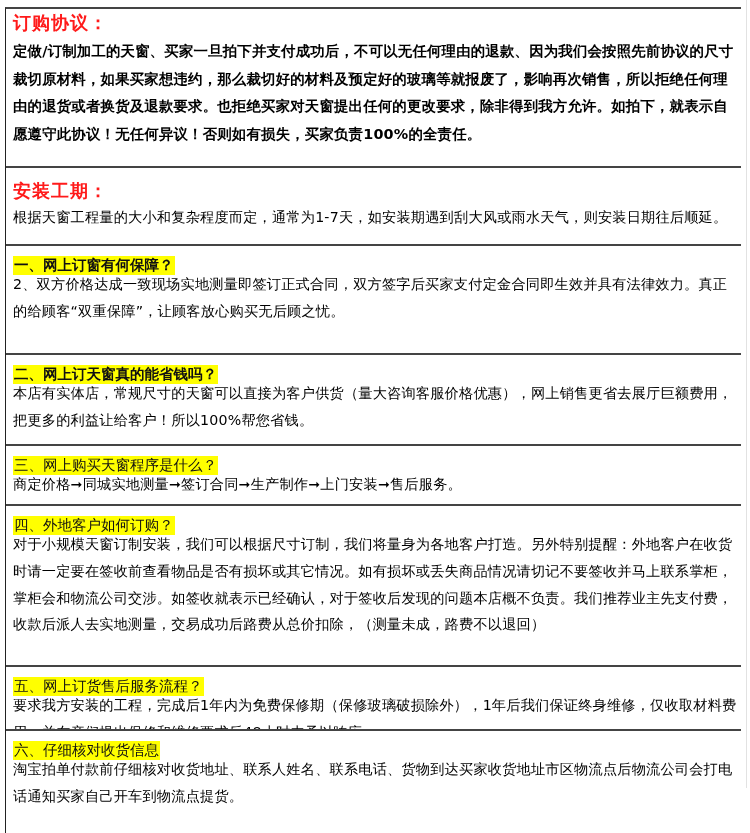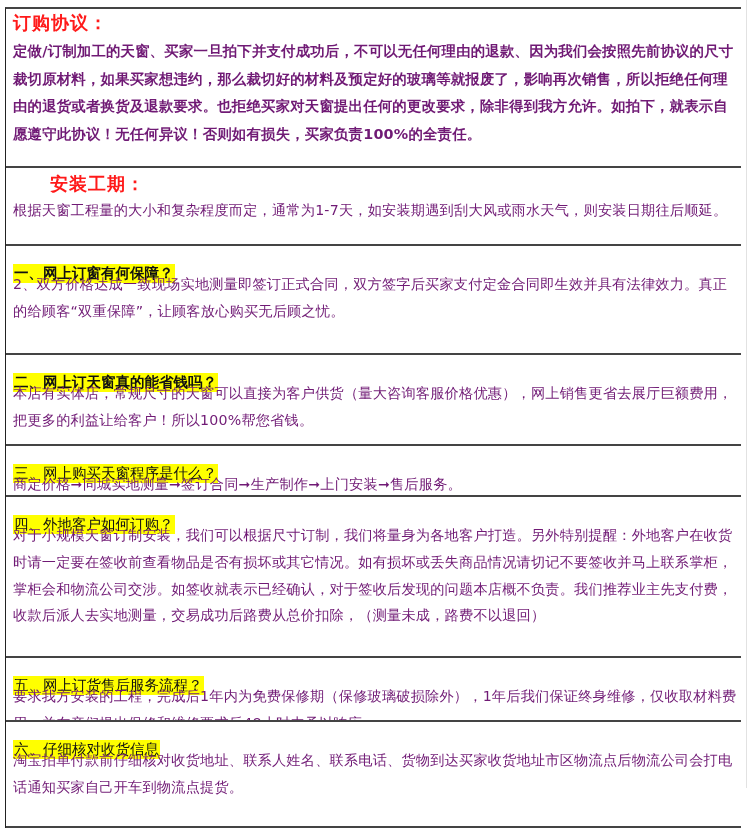--- a/index.html
+++ b/index.html
@@ -39,41 +39,41 @@
     }
     .title-red {
       color: #ff1a1a;
       font-weight: bold;
       font-size: 18px;
       line-height: 27px;
       height: 29px;
       padding-top: 0;
       letter-spacing: 1px;
     }
-    .title-red.t2 { height: 27px; padding-top: 2px; margin-left: 37px; }
+    .title-red.t2 { height: 27px; padding-top: 9px; }
     .hl-wrap {
       height: 25px;
-      padding-top: 17px;
+      padding-top: 9px;
       box-sizing: border-box;
     }
     .hl {
       display: inline-block;
       background: #ffff00;
       font-size: 14.5px;
       line-height: 19px;
       padding: 0 1px;
       color: #111111;
     }
     .hl.bold { font-weight: bold; }
     .body-text {
       font-size: 14.2px;
       line-height: 26.8px;
       letter-spacing: 0.2px;
       margin: 0;
-      color: #701a75;
+      color: #000000;
     }
     .body-text.bold { font-weight: bold; font-size: 14.4px; line-height: 27.5px; }
     .para { margin: 0; }
   </style>
 </head>
 <body>
 
 <div class="right-guide"></div>
 
 <div class="frame">
@@ -91,21 +91,21 @@
   <div class="section" style="height:109px;">
     <div class="hl-wrap"><span class="hl bold">一、网上订窗有何保障？</span></div>
     <p class="body-text para">2、双方价格达成一致现场实地测量即签订正式合同，双方签字后买家支付定金合同即生效并具有法律效力。真正的给顾客“双重保障”，让顾客放心购买无后顾之忧。</p>
   </div>
 
   <div class="section" style="height:91px;">
     <div class="hl-wrap"><span class="hl bold">二、网上订天窗真的能省钱吗？</span></div>
     <p class="body-text para">本店有实体店，常规尺寸的天窗可以直接为客户供货（量大咨询客服价格优惠），网上销售更省去展厅巨额费用，把更多的利益让给客户！所以100%帮您省钱。</p>
   </div>
 
-  <div class="section" style="height:51px;">
+  <div class="section" style="height:60px;">
     <div class="hl-wrap"><span class="hl">三、网上购买天窗程序是什么？</span></div>
     <p class="body-text para">商定价格➞同城实地测量➞签订合同➞生产制作➞上门安装➞售后服务。</p>
   </div>
 
   <div class="section" style="height:161px;">
     <div class="hl-wrap"><span class="hl">四、外地客户如何订购？</span></div>
     <p class="body-text para">对于小规模天窗订制安装，我们可以根据尺寸订制，我们将量身为各地客户打造。另外特别提醒：外地客户在收货时请一定要在签收前查看物品是否有损坏或其它情况。如有损坏或丢失商品情况请切记不要签收并马上联系掌柜，掌柜会和物流公司交涉。如签收就表示已经确认，对于签收后发现的问题本店概不负责。我们推荐业主先支付费，收款后派人去实地测量，交易成功后路费从总价扣除，（测量未成，路费不以退回）</p>
   </div>
 
   <div class="section" style="height:64px;">

